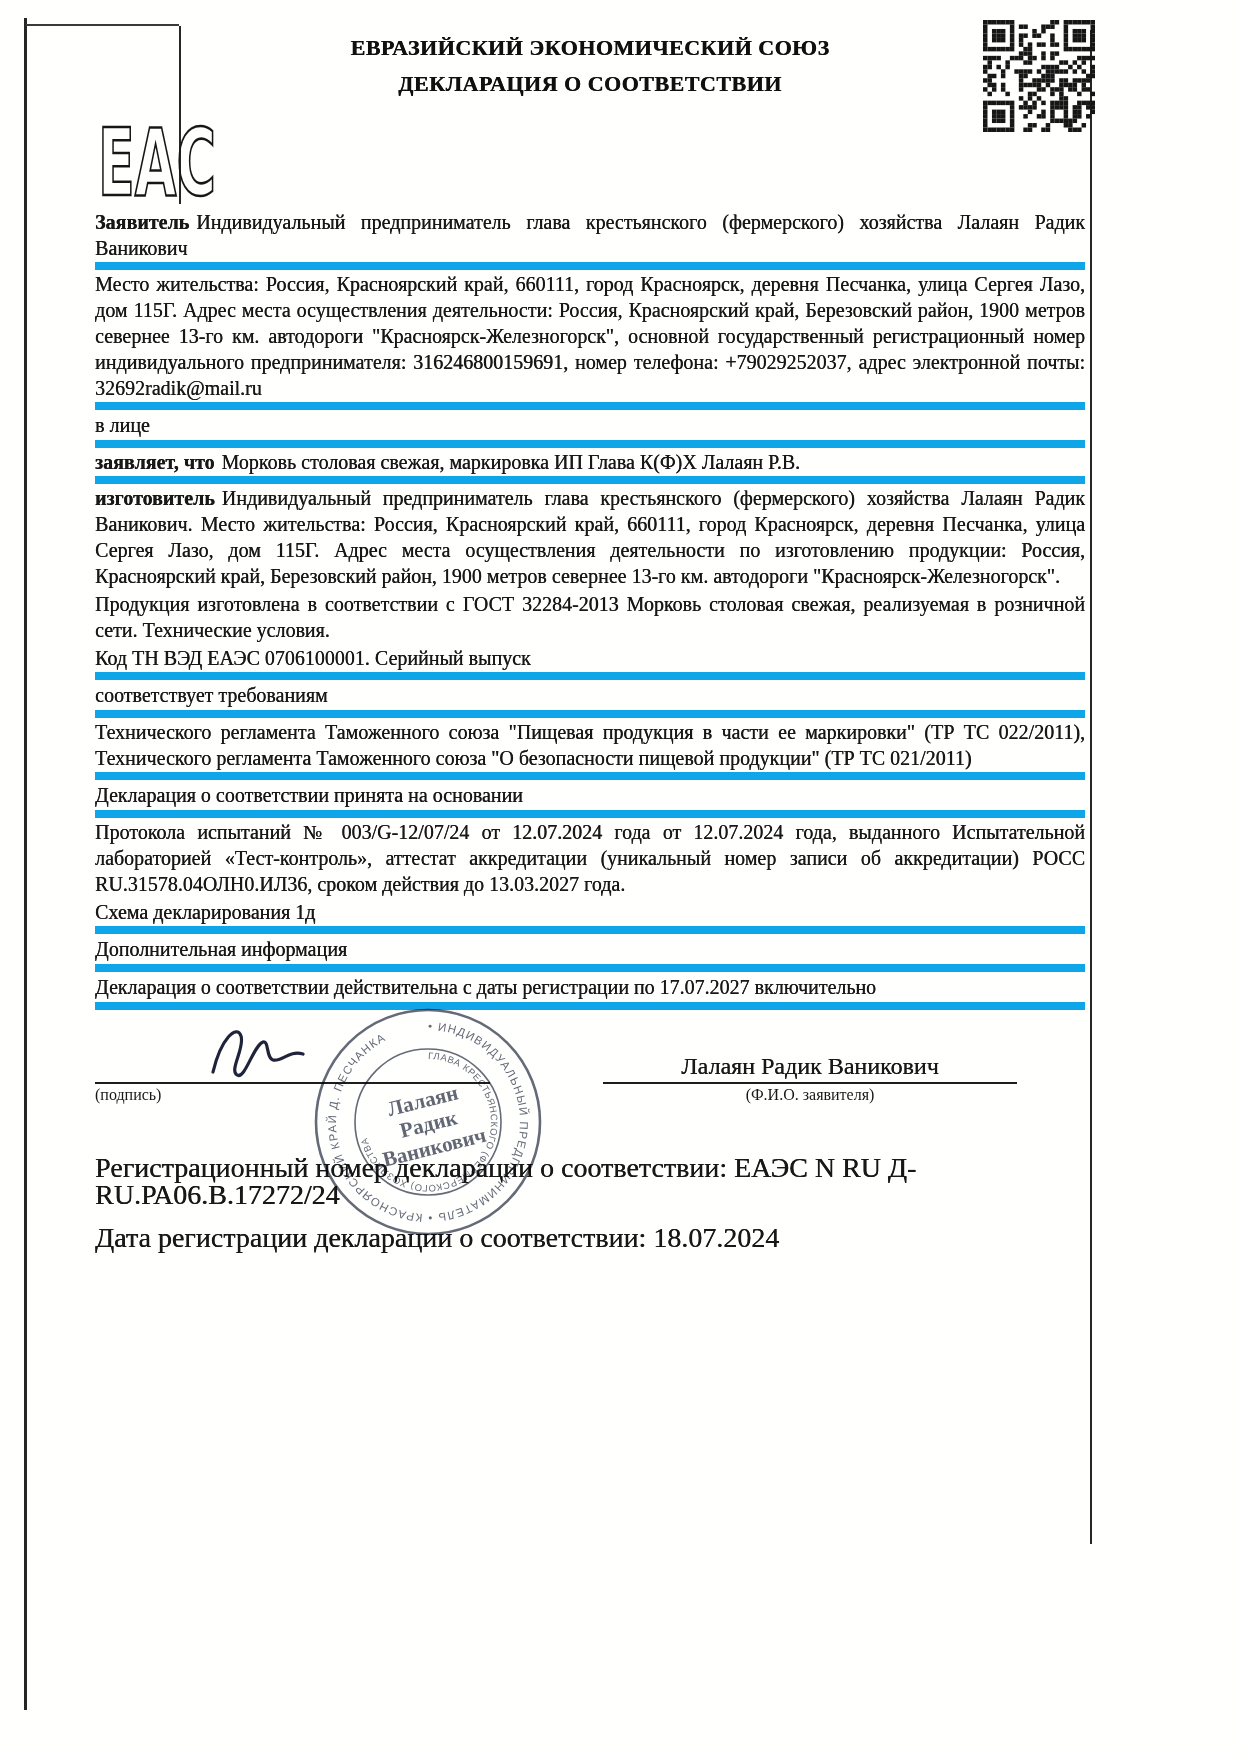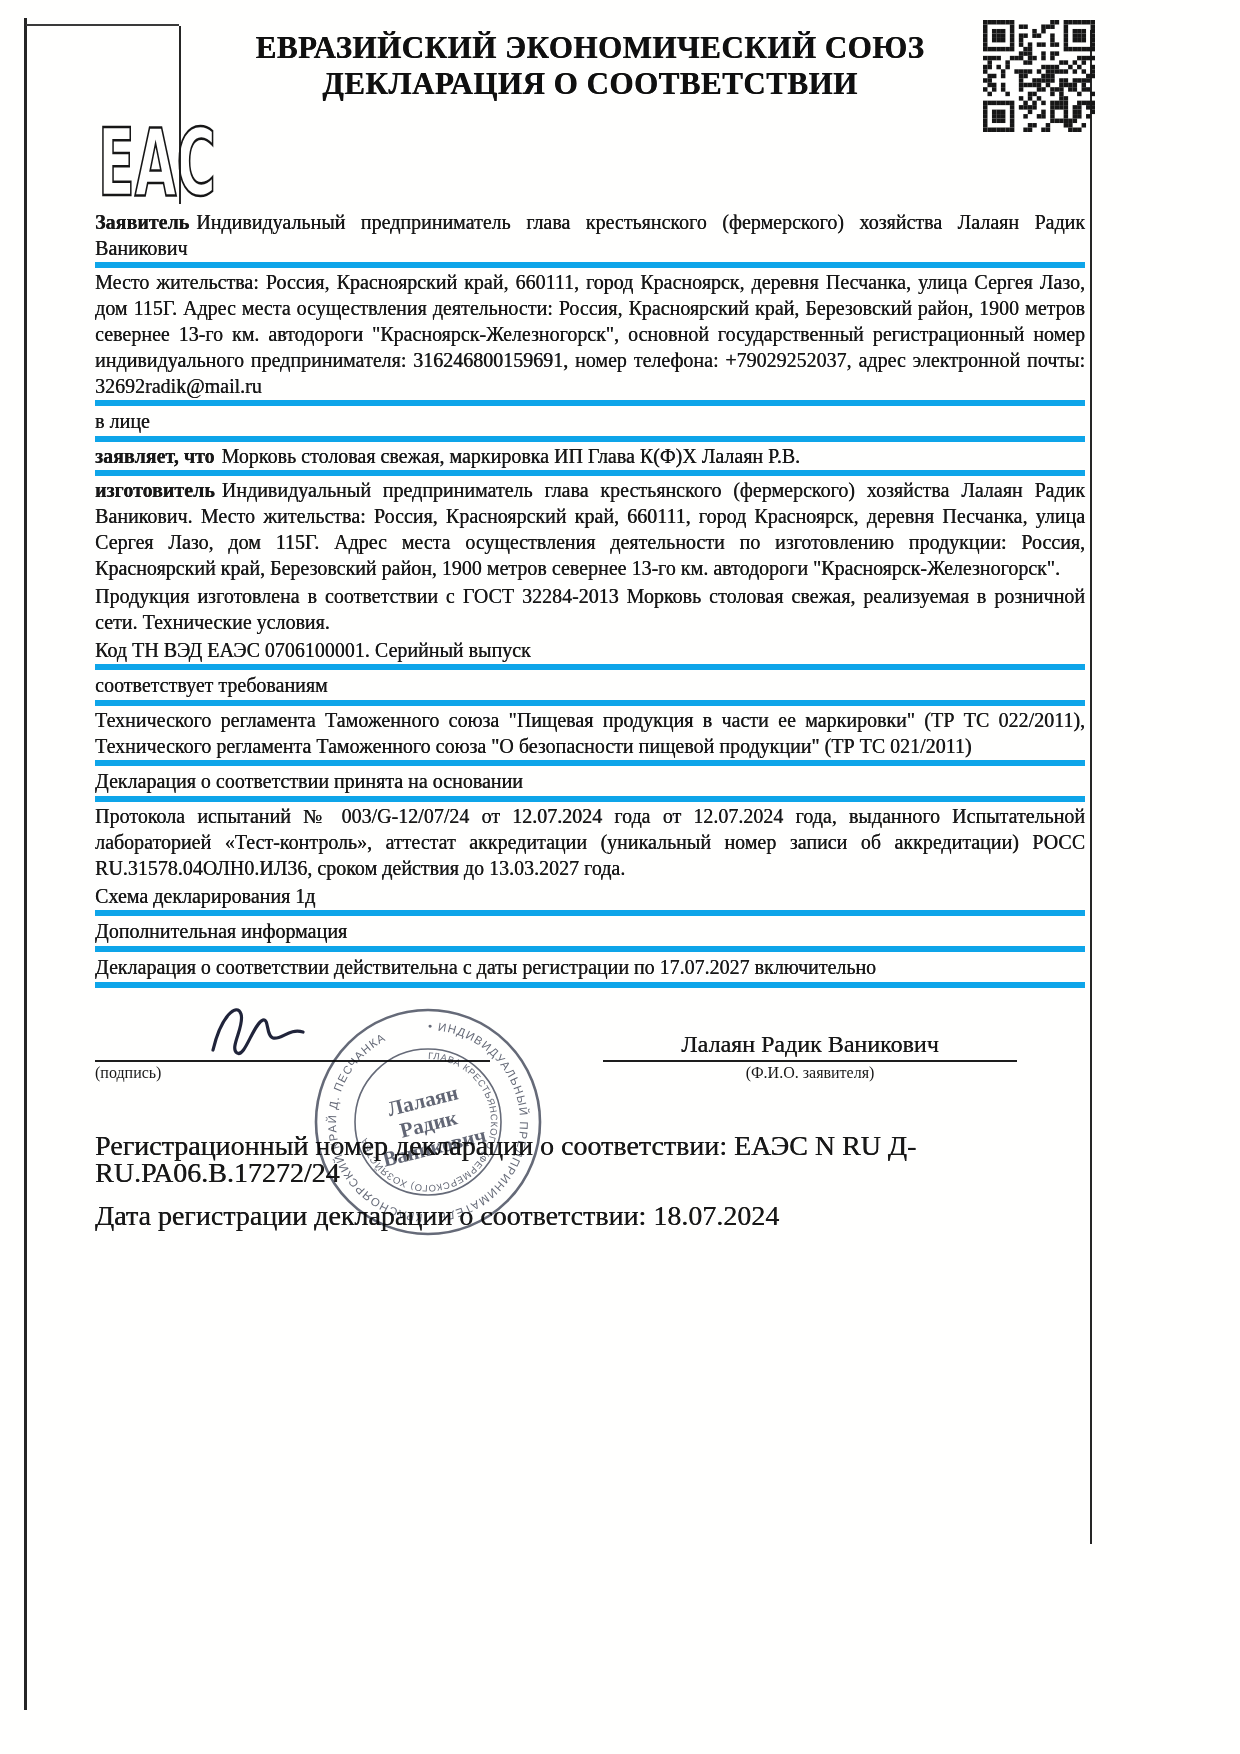--- a/index.html
+++ b/index.html
@@ -1,27 +1,27 @@
 <!DOCTYPE html>
 <html><head>
 <meta charset="utf-8">
 <style>
   *{box-sizing:border-box}
   html,body{margin:0;padding:0;background:#ffffff}
   .page{position:relative;width:1240px;height:1754px;background:#fffffe;
         font-family:"Liberation Serif","DejaVu Serif",serif;color:#181818;overflow:hidden}
   .scanline{position:absolute;background:#262626}
   .content{position:absolute;left:95px;top:30px;width:990px}
-  .title{font-size:31px;line-height:36px;font-weight:bold;text-align:center;
+  .title{font-size:22px;line-height:36px;font-weight:bold;text-align:center;
          letter-spacing:.5px;color:#101010;margin:0;text-shadow:.4px 0 0 currentColor}
   .eac{margin:6px 0 2px 0;height:98px}
   .para{font-size:20px;line-height:26px;text-align:justify;padding:1px 0;margin:0;
         text-shadow:.3px 0 0 currentColor}
   .head{font-weight:normal;padding:2px 0}
-  .rule{border-bottom:6px solid #0ea5e9}
+  .rule{border-bottom:8px solid #0ea5e9}
   .lbl{font-weight:bold;padding-right:7px}
   .qr{position:absolute;left:983px;top:20px;width:112px;height:112px}
   .sigrow{display:flex;align-items:flex-end;margin-top:10px}
   .sig-left{width:395px}
   .sig-right{width:414px;margin-left:auto;margin-right:68px;text-align:center}
   .sig-line{border-bottom:2px solid #1d1d1d}
   .caption{font-size:16px;line-height:22px;}
   .sig-left .caption{width:270px}
   .sig-name{font-size:24px;line-height:26px;padding-bottom:3px;text-shadow:.3px 0 0 currentColor}
   .sig-squiggle{display:block;margin-left:112px}

